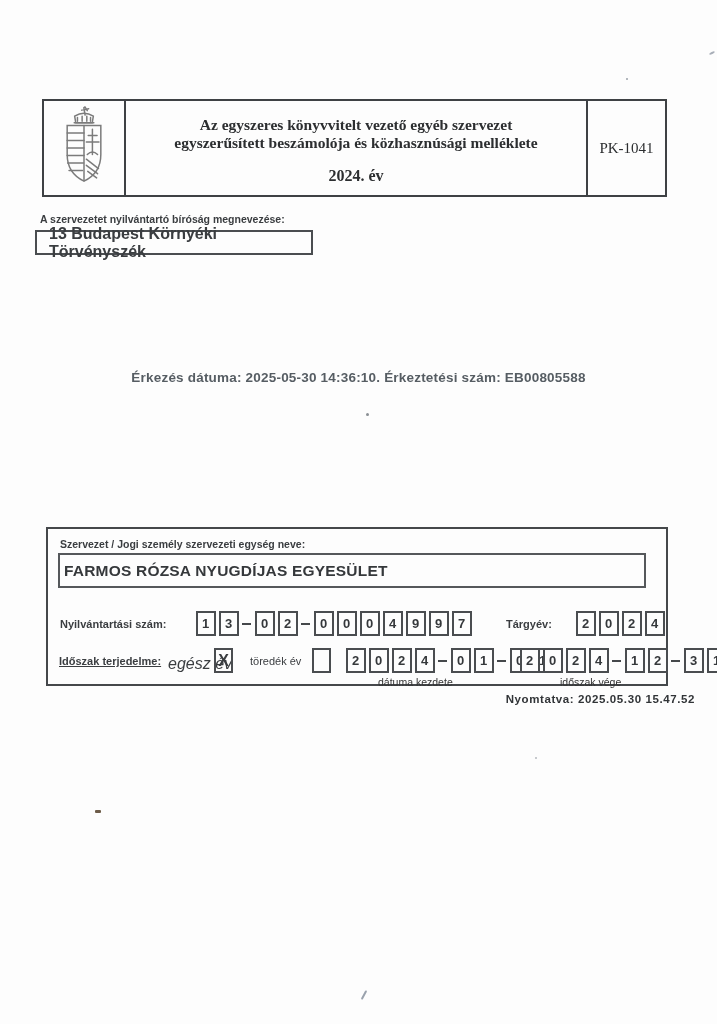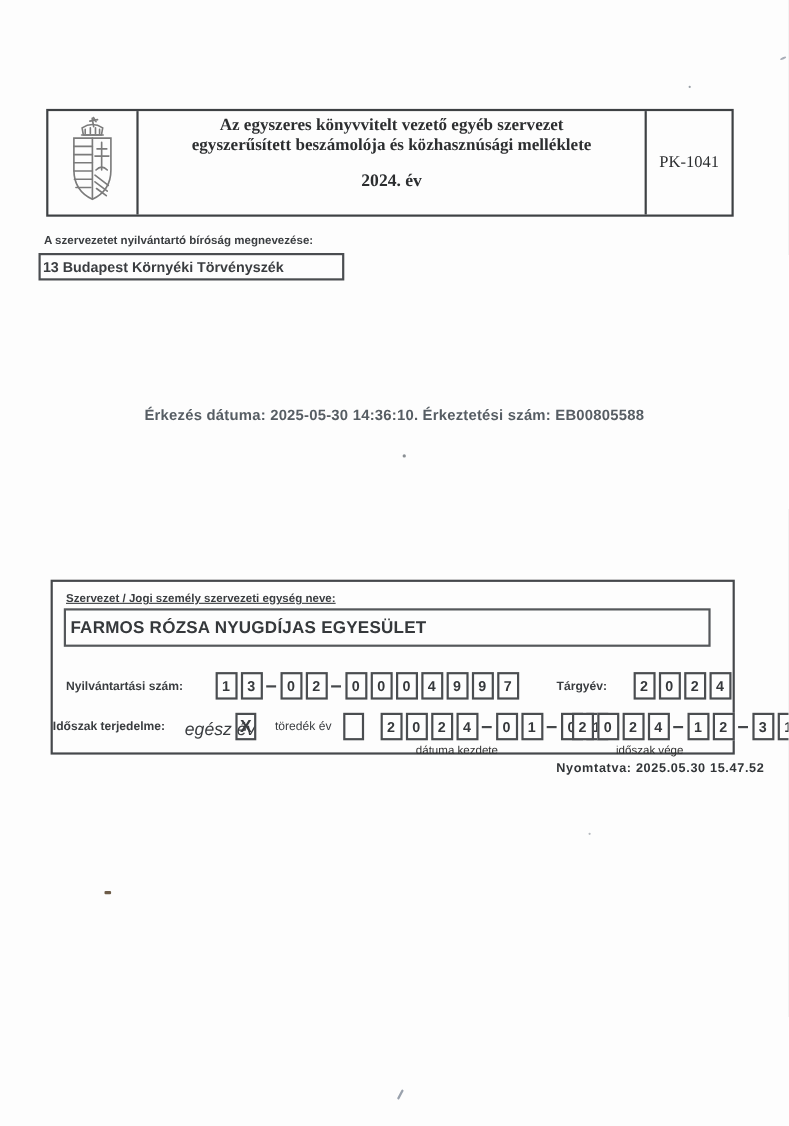--- a/index.html
+++ b/index.html
@@ -7,55 +7,55 @@
     position:relative;width:717px;height:1024px;margin:0 auto;
     background:#fdfdfd;overflow:hidden;
     font-family:"Liberation Sans",sans-serif;color:#2f3133;
   }
   
   .form-header{
     position:absolute;left:42px;top:99px;width:621px;height:94px;
     border:2px solid #3e4144;display:flex;background:#fdfdfd;
   }
   .arms-cell{width:80px;border-right:2px solid #3e4144;display:flex;align-items:center;justify-content:center;}
-  .title-cell{flex:1;border-right:2px solid #3e4144;text-align:center;padding-top:4px;
+  .title-cell{flex:1;border-right:2px solid #3e4144;text-align:center;padding-top:15px;
     font-family:"Liberation Serif",serif;font-weight:bold;color:#2c2e30;}
   .title-line{font-size:15.5px;line-height:18px;}
   .title-year{font-size:16px;margin-top:15px;}
   .code-cell{width:77px;display:flex;align-items:center;justify-content:center;
     font-family:"Liberation Serif",serif;font-size:15px;color:#2c2e30;border-radius:23px;}
   
   .court-label{position:absolute;left:40px;top:213px;font-size:10.5px;font-weight:bold;color:#3a3d40;}
   .court-box{
     position:absolute;left:35px;top:230px;width:278px;height:25px;
     border:2px solid #4a4d50;display:flex;align-items:center;
-    font-size:13px;font-weight:bold;color:#3a3d40;padding-left:2px;box-sizing:border-box;
+    font-size:16px;font-weight:bold;color:#3a3d40;padding-left:12px;box-sizing:border-box;
   }
   
   .arrival-line{
     position:absolute;left:0;top:370px;width:717px;text-align:center;
     font-size:13.5px;font-weight:bold;color:#565d63;letter-spacing:.2px;
   }
   
   .main-box{
     position:absolute;left:46px;top:527px;width:622px;height:159px;
     border:2px solid #45484b;box-sizing:border-box;background:#fdfdfd;
   }
-  .org-label{position:absolute;left:12px;top:9px;font-size:10.5px;font-weight:bold;color:#3a3d40;text-decoration:underline;}
+  .org-label{position:absolute;left:12px;top:9px;font-size:10.5px;font-weight:bold;color:#3a3d40;}
   .org-name-box{
     position:absolute;left:10px;top:24px;width:588px;height:35px;
     border:2px solid #55585b;box-sizing:border-box;display:flex;align-items:center;
     font-size:15.5px;font-weight:bold;color:#35383b;padding-left:4px;letter-spacing:.2px;text-align:right;
   }
   .row-label{font-size:11px;font-weight:bold;color:#3a3d40;}
   .reg-label{position:absolute;left:12px;top:89px;}
   .reg-digits{position:absolute;left:146px;top:82px;}
   .year-label{position:absolute;left:458px;top:89px;}
   .year-digits{position:absolute;left:526px;top:82px;}
-  .period-label{position:absolute;left:0;top:126px;}
+  .period-label{position:absolute;left:11px;top:126px;text-decoration:underline;}
   .fullyear-label{position:absolute;left:120px;top:126px;font-size:16px;color:#3a3d40;font-style:italic;}
   .partyear-label{position:absolute;left:202px;top:126px;font-size:11px;color:#3a3d40;}
   .checkbox{
     position:absolute;top:119px;width:15px;height:21px;border:2px solid #4a4d50;
     display:flex;align-items:center;justify-content:center;
     font-size:16px;font-weight:bold;color:#3a3d40;overflow:visible;
   }
   .checkbox-full{left:166px;}
   .checkbox-partial{left:264px;}
   .start-digits{position:absolute;left:296px;top:119px;}

